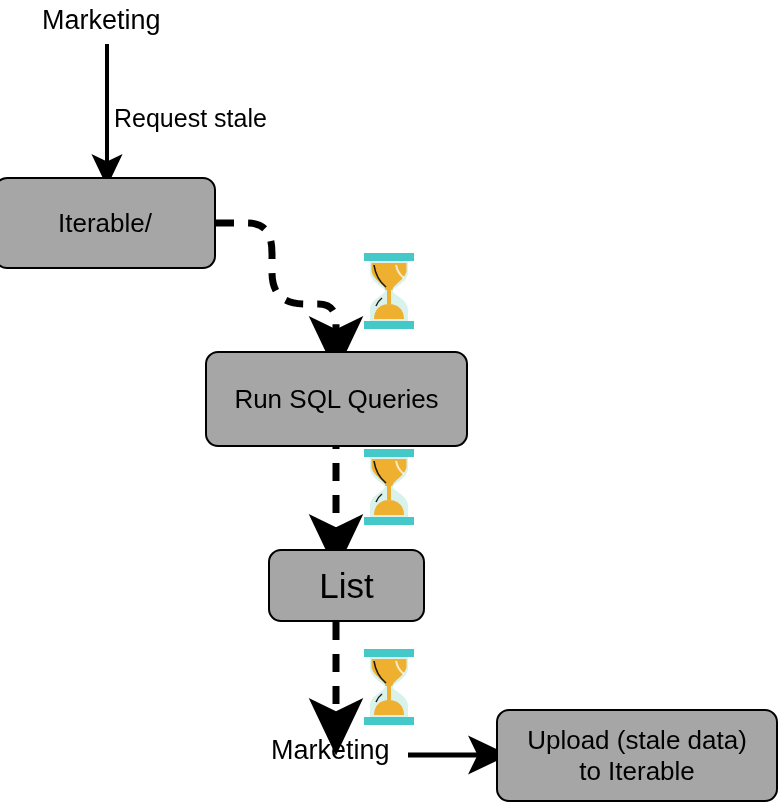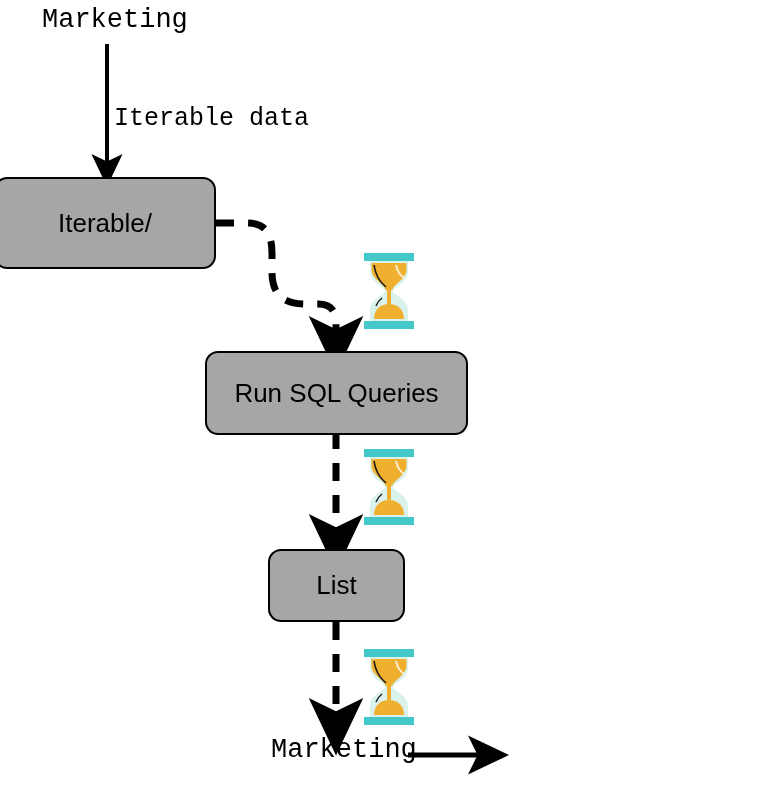--- a/index.html
+++ b/index.html
@@ -35,21 +35,21 @@
     justify-content: center;
     text-align: center;
     color: #000000;
     font-family: "Liberation Sans", sans-serif;
     line-height: 1.18;
     z-index: 3;
   }
   .free-label {
     position: absolute;
     color: #000000;
-    font-family: Liberation Mono, monospace;
+    font-family: Liberation Sans, sans-serif;
     white-space: nowrap;
     z-index: 4;
   }
   .hourglass {
     position: absolute;
     z-index: 5;
   }
   .node-text {
     display: block;
   }
@@ -79,36 +79,42 @@
 
     <line x1="408" y1="755" x2="488" y2="755" stroke="#000000" stroke-width="5" marker-end="url(#arrowhead-solid)"></line>
   </svg>
 
   <div class="node-box" style="left:-6px; top:177px; width:222px; height:92px; font-size:26px;">
     <span>
       <span class="node-text">Iterable/</span>
     </span>
   </div>
 
-  <div class="node-box" style="left:205px; top:351px; width:263px; height:84px; font-size:26px;">
+  <div class="node-box" style="left:205px; top:351px; width:263px; height:96px; font-size:26px;">
     <span>
       <span class="node-text">Run SQL Queries</span>
     </span>
   </div>
 
-  <div class="node-box" style="left:268px; top:549px; width:137px; height:73px; font-size:26px;">
+  <div class="node-box" style="left:268px; top:549px; width:157px; height:73px; font-size:35px;">
     <span>
       <span class="node-text">List</span>
     </span>
   </div>
 
+  <div class="node-box" style="left:496px; top:709px; width:282px; height:93px; font-size:26px;">
+    <span>
+      <span class="node-text">Upload (stale data)</span>
+      <span class="node-text">to Iterable</span>
+    </span>
+  </div>
 
   <div class="free-label" style="left:42px; top:5px; font-size:27px;">Marketing</div>
 
-  <div class="free-label" style="left:114px; top:104px; font-size:25px;">Iterable data</div>
+  <div class="free-label" style="left:114px; top:104px; font-size:25px;">Request stale</div>
 
   <div class="free-label" style="left:271px; top:735px; font-size:27px;">Marketing</div>
 
   <svg class="hourglass" style="left:362px; top:252px;" width="54" height="78" viewBox="0 0 54 78">
     <rect x="2" y="1" width="50" height="8" fill="#45c8c8"></rect>
     <rect x="2" y="69" width="50" height="8" fill="#45c8c8"></rect>
     <path d="M8,9 L46,9 L46,20 C46,31 31,35 31,39 C31,43 46,47 46,58 L46,69 L8,69 L8,58 C8,47 23,43 23,39 C23,35 8,31 8,20 Z" fill="#d9f2ec"></path>
     <path d="M9.5,11 L44.5,11 L44.5,18 C44.5,27 30.5,33 30.5,38 L23.5,38 C23.5,33 9.5,27 9.5,18 Z" fill="#f0b02f"></path>
     <path d="M25,38 L29,38 L29,52 L25,52 Z" fill="#f0b02f"></path>
     <path d="M12,67 L42,67 C42,57 35,52 27,52 C19,52 12,57 12,67 Z" fill="#f0b02f"></path>

